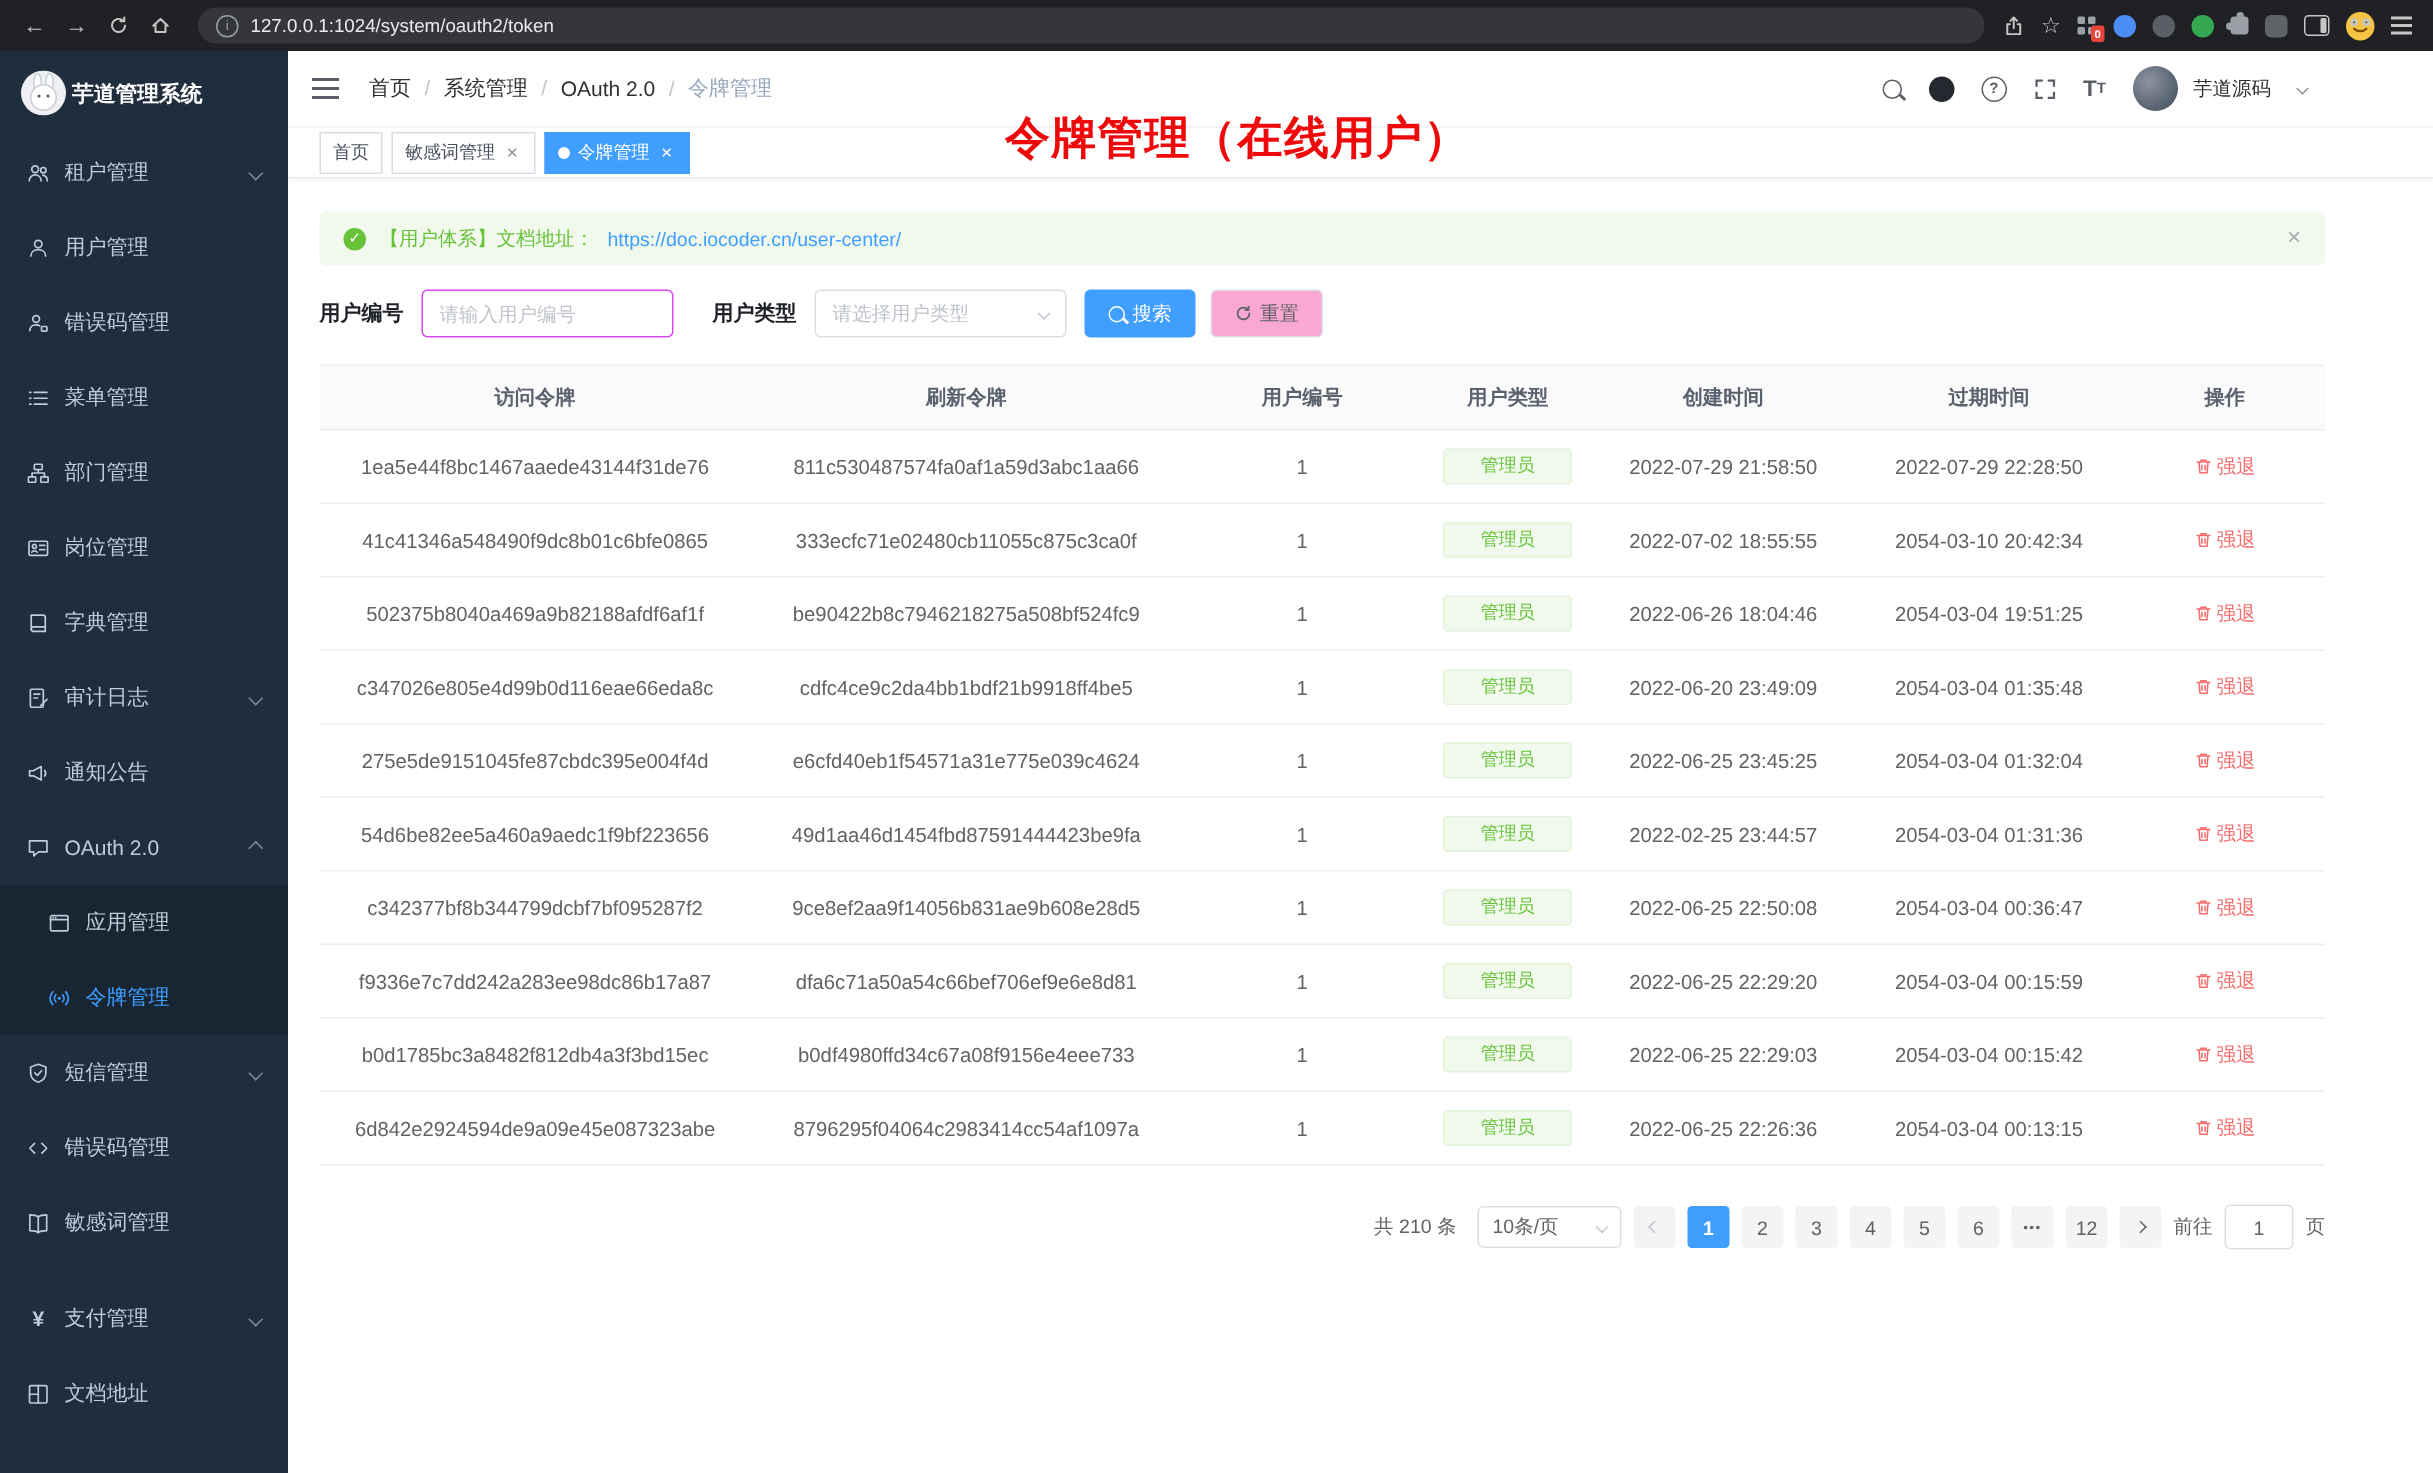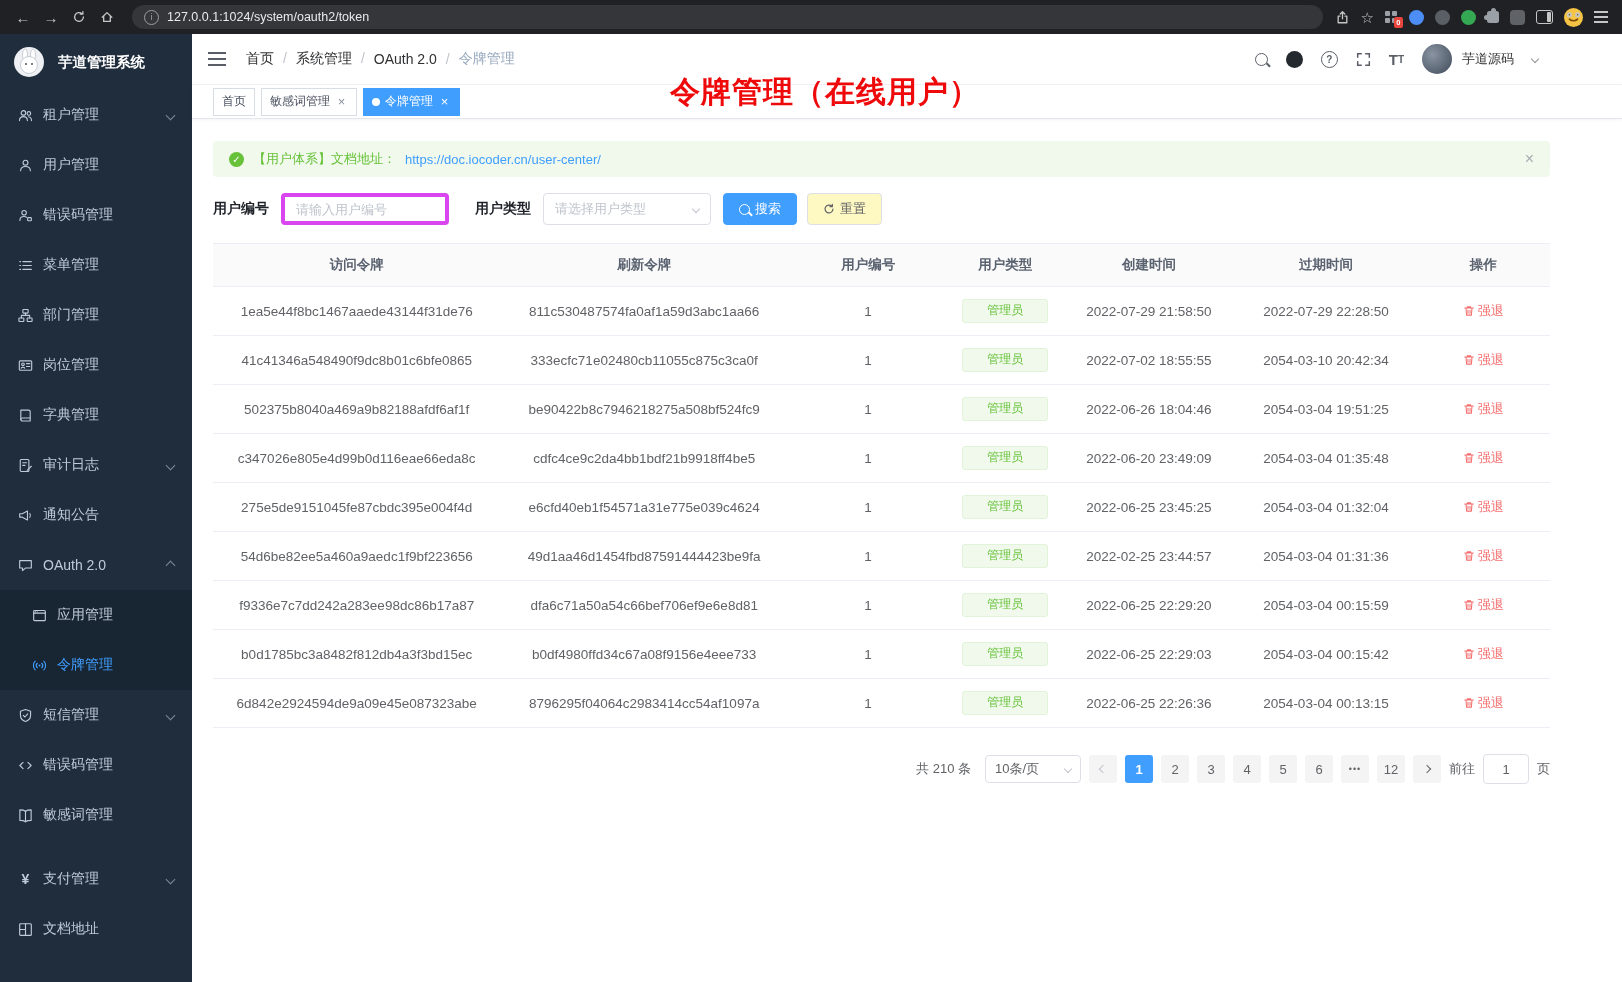--- a/index.html
+++ b/index.html
@@ -30,21 +30,21 @@
   .panel{width:15px;height:12px;border:1.5px solid #c4c7c5;border-radius:3px;position:relative}
   .panel::after{content:"";position:absolute;right:1px;top:1px;bottom:1px;width:4px;background:#c4c7c5;border-radius:1px}
   .b-avatar{width:19px;height:19px;border-radius:50%;background:#f6c445;display:flex;align-items:center;justify-content:center}
   .hamb-light{width:14px;height:2px;background:#c4c7c5;position:relative}
   .hamb-light::before,.hamb-light::after{content:"";position:absolute;left:0;width:14px;height:2px;background:#c4c7c5}
   .hamb-light::before{top:-5px}.hamb-light::after{top:5px}
 
   
   .app{flex:1;display:flex;min-height:0}
   .sidebar{flex:0 0 192px;width:192px;background:#1f2d3d;color:#bfcbd9;display:flex;flex-direction:column;overflow:hidden}
-  .logo{height:56px;display:flex;align-items:center;gap:14px;padding:0 14px;cursor:pointer;flex:0 0 56px}
+  .logo{height:56px;display:flex;align-items:center;gap:4px;padding:0 14px;cursor:pointer;flex:0 0 56px}
   .logo-title{color:#fff;font-size:14.5px;font-weight:700;white-space:nowrap}
   .menu{flex:1;overflow:hidden}
   .mi{height:50px;display:flex;align-items:center;gap:10px;padding:0 18px;font-size:14px;cursor:pointer;white-space:nowrap}
   .mi .ic{width:15px;height:15px;flex:0 0 15px;stroke:currentColor;fill:none;stroke-width:1.2;stroke-linecap:round;stroke-linejoin:round}
   .mi .chev{margin-left:auto;color:#7e8b9a}
   .mi.sub{padding-left:32px;background:#182533}
   .mi.active{color:#409eff}
   .mi.gap{margin-top:14px}
   .yen{width:15px;flex:0 0 15px;text-align:center;font-weight:700;font-size:14px;line-height:1}
   .chev{display:inline-block;width:6px;height:6px;border-right:1.4px solid currentColor;border-bottom:1.4px solid currentColor;transform:rotate(45deg)}
@@ -89,25 +89,25 @@
   .content{flex:1;padding:22px 72px 0 21px;overflow:hidden}
 
   .alert{height:36px;background:#f0f9eb;border-radius:4px;display:flex;align-items:center;gap:9px;padding:0 16px;font-size:13px;color:#67c23a}
   .check{width:15px;height:15px;background:#67c23a;border-radius:50%;color:#fff;font-size:10px;display:flex;align-items:center;justify-content:center;flex:0 0 15px}
   .alert a{color:#409eff;text-decoration:none;cursor:pointer}
   .alert .x{margin-left:auto;color:#a8abb2;font-size:16px;cursor:pointer;font-style:normal}
 
   .filter{display:flex;align-items:center;margin-top:16px;font-size:14px}
   .flabel{font-weight:700;color:#1f2329;margin-right:12px}
   .flabel.second{margin-left:26px}
-  .inp{width:168px;height:32px;border:4px solid #d946ef;border-radius:4px;padding:0 11px;font-size:13px;color:#606266;outline:none;box-sizing:border-box;font-family:inherit}
+  .inp{width:168px;height:32px;border:1px solid #d946ef;border-radius:4px;padding:0 11px;font-size:13px;color:#606266;outline:none;box-sizing:border-box;font-family:inherit}
   .inp::placeholder{color:#bfc4cc}
   .select{width:168px;height:32px;border:1px solid #dcdfe6;border-radius:4px;display:flex;align-items:center;justify-content:space-between;padding:0 11px;font-size:13px;color:#bfc4cc;cursor:pointer;background:#fff;box-sizing:border-box}
   .select .chev{color:#c0c4cc;width:5px;height:5px}
-  .btn{height:32px;display:inline-flex;align-items:center;gap:5px;padding:0 15px;border-radius:4px;border:1px solid #dcdfe6;background:#fef9c3;color:#606266;font-size:13px;cursor:pointer;font-family:inherit}
+  .btn{height:32px;display:inline-flex;align-items:center;gap:5px;padding:0 15px;border-radius:4px;border:1px solid #dcdfe6;background:#f9a8d4;color:#606266;font-size:13px;cursor:pointer;font-family:inherit}
   .btn.primary{background:#409eff;border-color:#409eff;color:#fff;margin-left:12px}
   .btn + .btn{margin-left:10px}
   .ric{width:12px;height:12px;stroke:currentColor;fill:none;stroke-width:1.4;stroke-linecap:round;stroke-linejoin:round}
 
   table.tokens{width:100%;border-collapse:collapse;margin-top:18px;table-layout:fixed}
   .tokens th{height:40px;background:#fafafa;color:#5a6270;font-weight:700;font-size:13.5px;border-top:1px solid #ebeef5;border-bottom:1px solid #ebeef5;text-align:center}
   .tokens td{height:48px;border-bottom:1px solid #ebeef5;font-size:13.5px;color:#606266;text-align:center;padding:0 4px;overflow:hidden;white-space:nowrap;text-overflow:ellipsis}
   .badge{display:inline-block;padding:3px 24px;background:#f0f9eb;border:1px solid #e1f3d8;color:#67c23a;border-radius:3px;font-size:12px;line-height:1.3}
   .act{color:#f56c6c;font-size:13px;display:inline-flex;align-items:center;gap:3px;cursor:pointer}
   .tr-ic{width:12px;height:12px;stroke:#f56c6c;fill:none;stroke-width:1.2;stroke-linecap:round;stroke-linejoin:round}
@@ -531,20 +531,34 @@
               <td>2022-02-25 23:44:57</td>
               <td>2054-03-04 01:31:36</td>
               <td><a class="act">
                     <svg class="tr-ic" viewBox="0 0 14 14">
                       <path d="M2 3.5h10M5 3.5V2.2h4v1.3M3.5 3.5l.7 8.3h5.6l.7-8.3M5.8 6v3.6M8.2 6v3.6"></path>
                     </svg>
                     <span>强退</span>
                   </a></td>
             </tr>
             <tr>
+              <td>c342377bf8b344799dcbf7bf095287f2</td>
+              <td>9ce8ef2aa9f14056b831ae9b608e28d5</td>
+              <td>1</td>
+              <td><span class="badge">管理员</span></td>
+              <td>2022-06-25 22:50:08</td>
+              <td>2054-03-04 00:36:47</td>
+              <td><a class="act">
+                    <svg class="tr-ic" viewBox="0 0 14 14">
+                      <path d="M2 3.5h10M5 3.5V2.2h4v1.3M3.5 3.5l.7 8.3h5.6l.7-8.3M5.8 6v3.6M8.2 6v3.6"></path>
+                    </svg>
+                    <span>强退</span>
+                  </a></td>
+            </tr>
+            <tr>
               <td>f9336e7c7dd242a283ee98dc86b17a87</td>
               <td>dfa6c71a50a54c66bef706ef9e6e8d81</td>
               <td>1</td>
               <td><span class="badge">管理员</span></td>
               <td>2022-06-25 22:29:20</td>
               <td>2054-03-04 00:15:59</td>
               <td><a class="act">
                     <svg class="tr-ic" viewBox="0 0 14 14">
                       <path d="M2 3.5h10M5 3.5V2.2h4v1.3M3.5 3.5l.7 8.3h5.6l.7-8.3M5.8 6v3.6M8.2 6v3.6"></path>
                     </svg>

